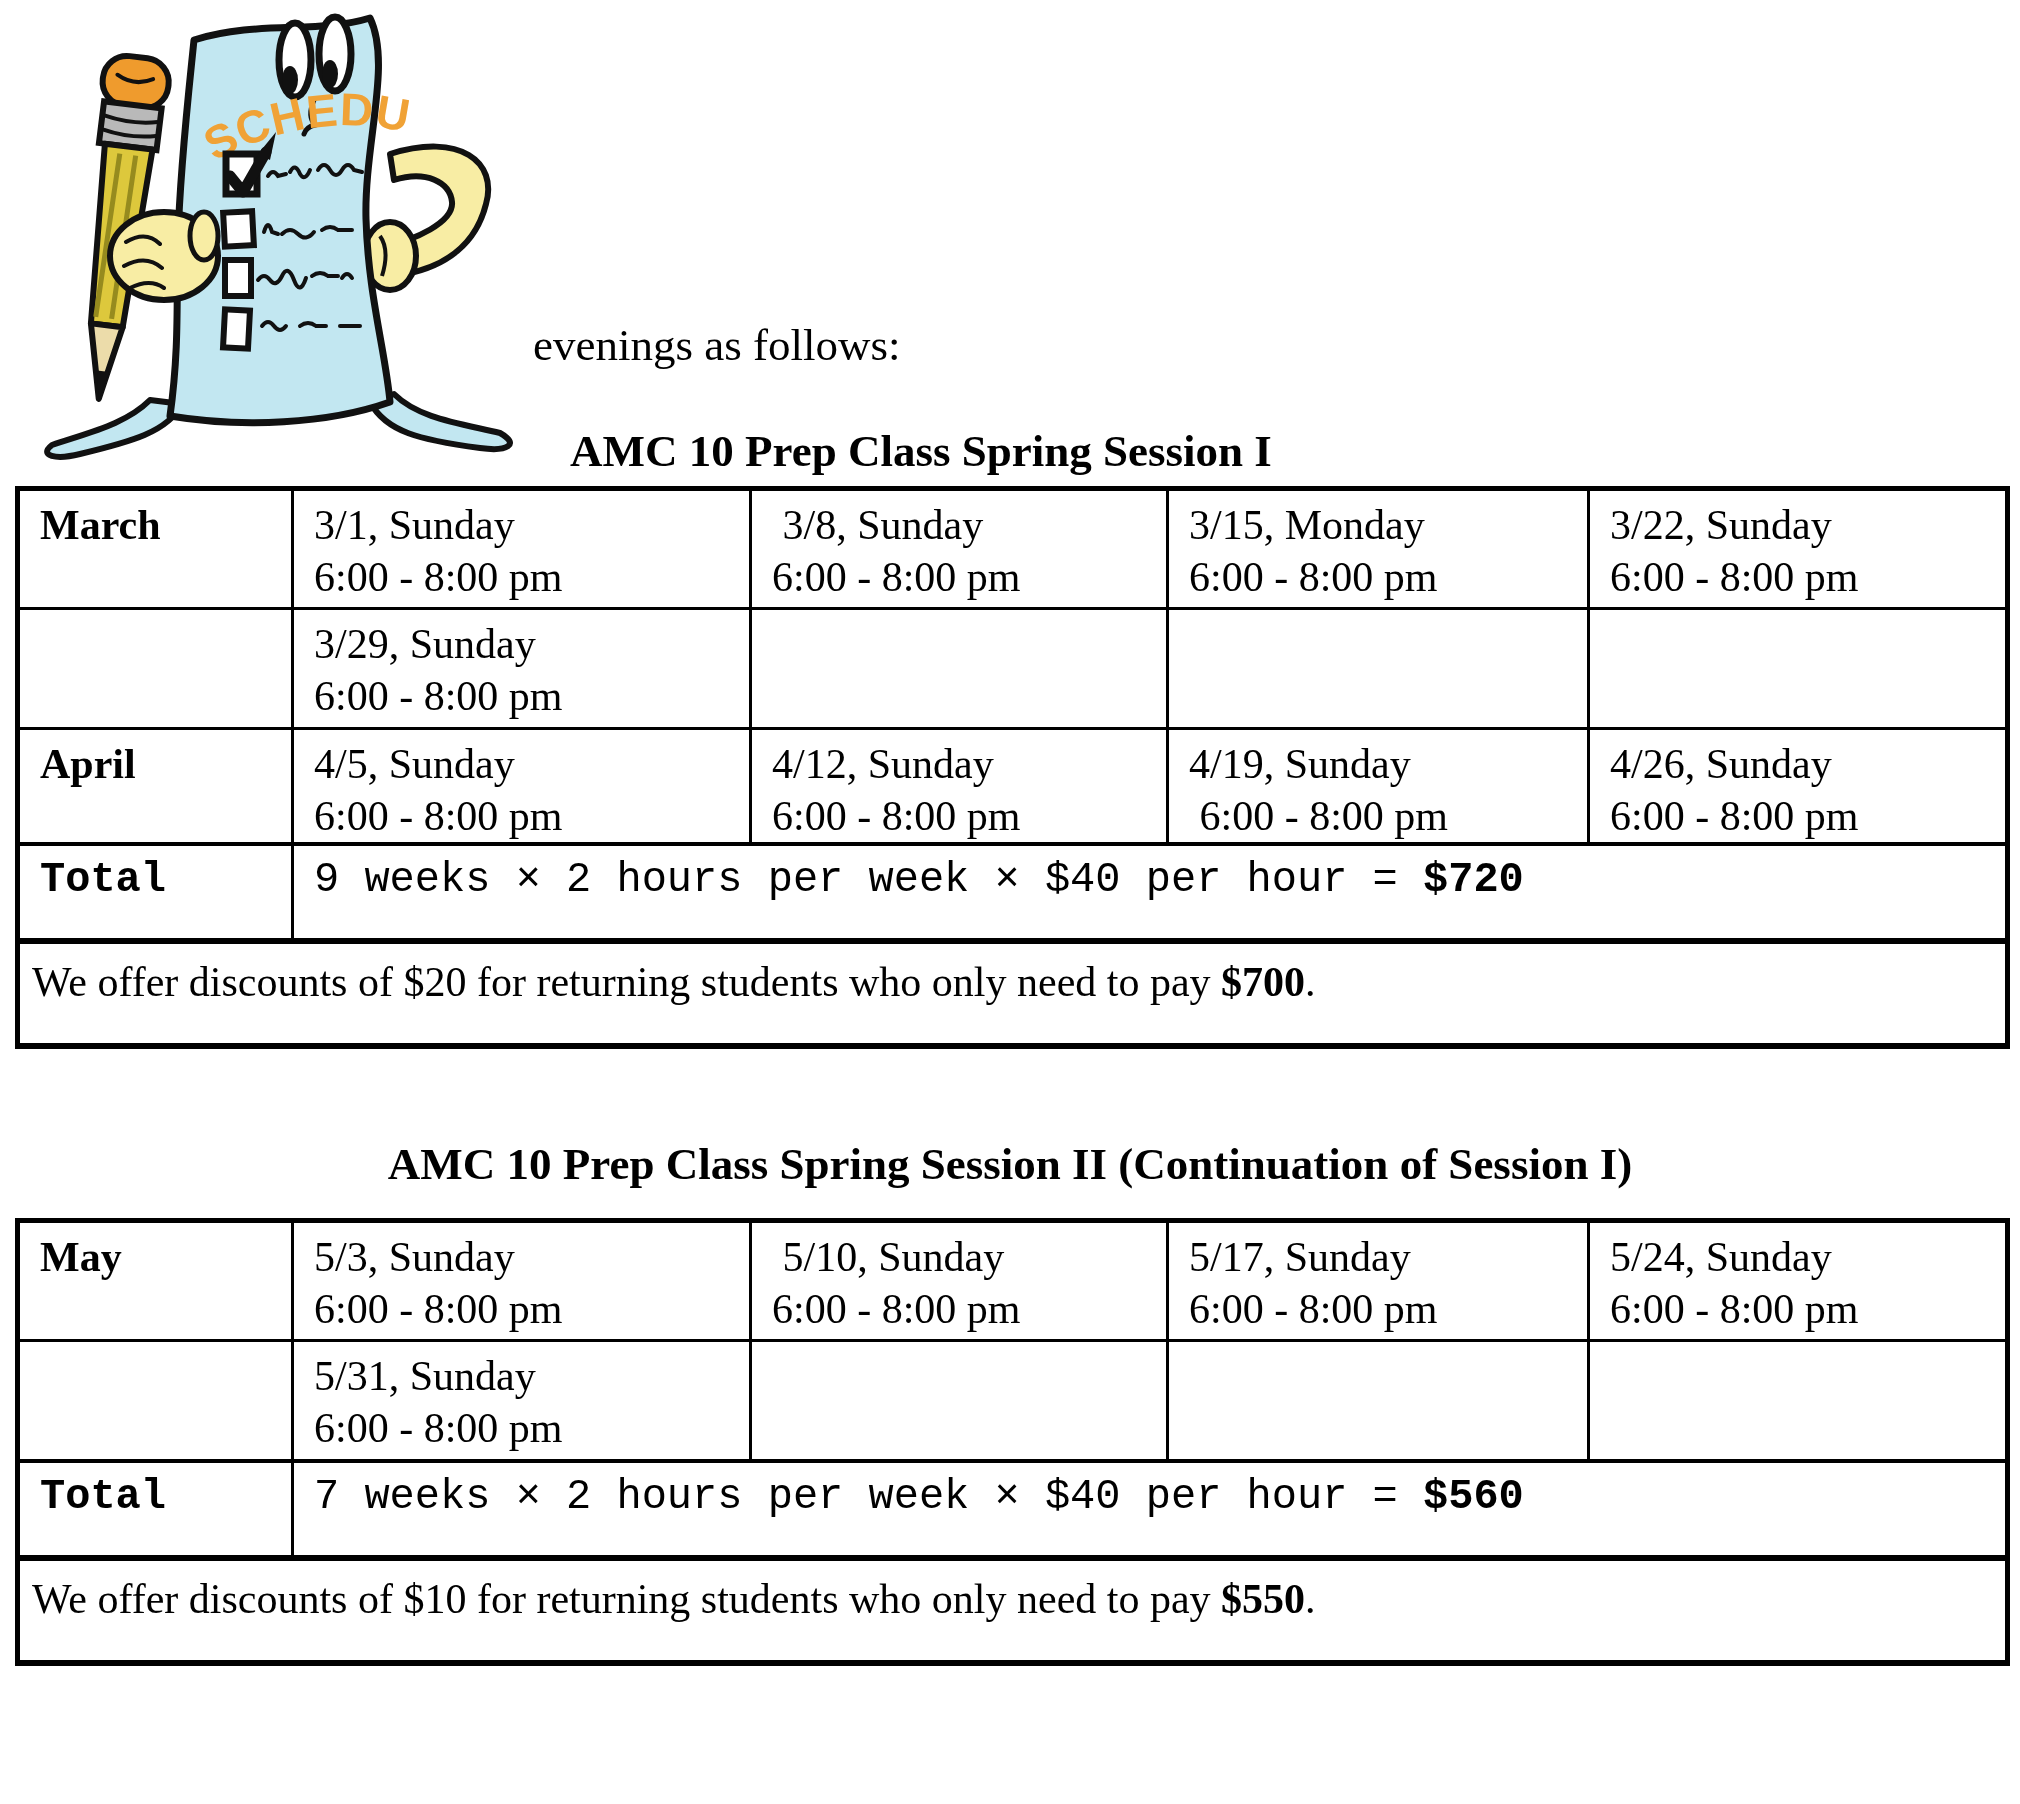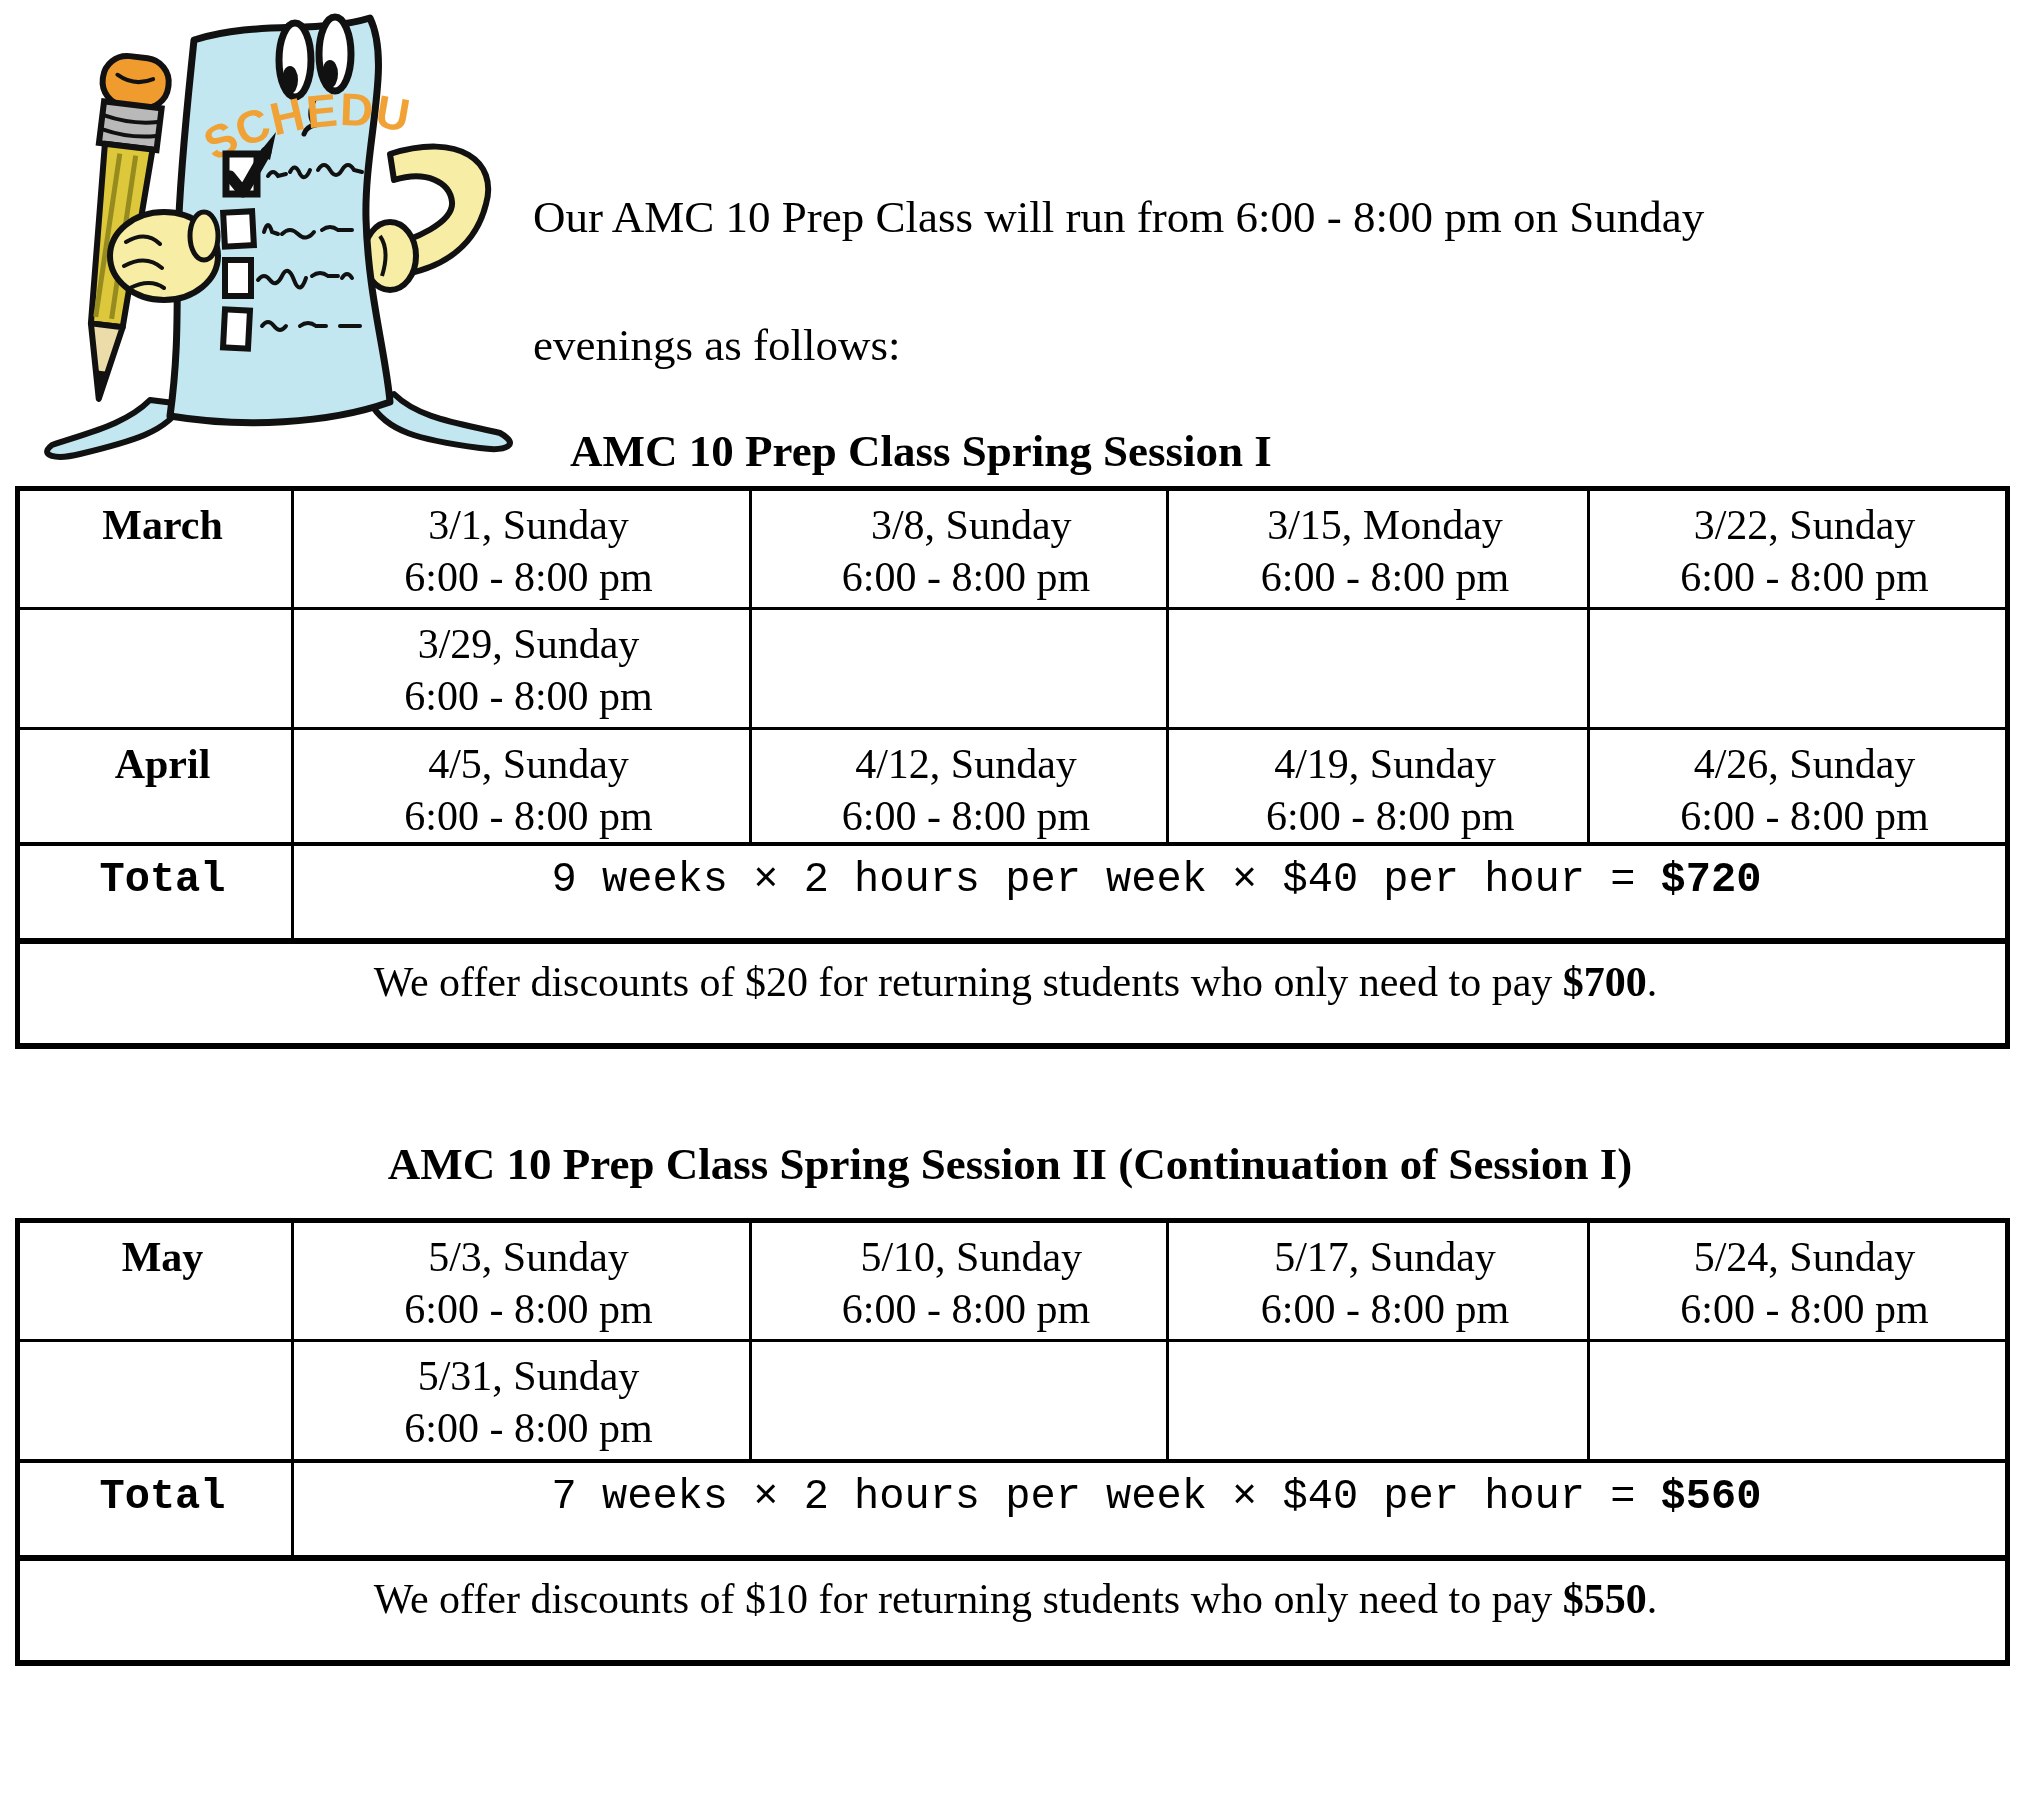--- a/index.html
+++ b/index.html
@@ -32,21 +32,21 @@
     font-size:42px;line-height:52px;
   }
   table.sched.one{top:486px;}
   table.sched.two{top:1218px;}
   table.sched td{
     border:3px solid #000;
     vertical-align:top;
     padding:8px 6px 0 20px;
     overflow:hidden;
   }
-  table.sched{border:5px solid #000;border-bottom-width:6px;text-align:center;}
+  table.sched{border:5px solid #000;border-bottom-width:6px;}
   td.month{font-weight:bold;}
   tr.r-date{height:120px;}
   tr.r-date3{height:115px;}
   tr.r-total{height:97px;font-family:Liberation Mono, monospace;}
   tr.r-total td{border-top-width:4px;}
   tr.r-disc{height:105px;}
   tr.r-disc td{border-top-width:6px;padding-left:12px;padding-top:12px;}
   .pre{white-space:pre;}
   b{font-weight:bold;}
 </style>
@@ -112,21 +112,21 @@
       <polygon points="84,322 116,322 101,396" fill="#ecdcaa" stroke="#111" stroke-width="6" stroke-linejoin="round"></polygon>
       <polygon points="96,368 108,368 101,398" fill="#111"></polygon>
     </g>
     <g>
       <ellipse cx="146" cy="252" rx="54" ry="44" fill="#f8eda4" stroke="#111" stroke-width="6"></ellipse>
       <ellipse cx="186" cy="232" rx="14" ry="24" fill="#f8eda4" stroke="#111" stroke-width="5"></ellipse>
       <path d="M108,238 q20,-12 34,2 M106,262 q22,-12 38,2 M112,284 q20,-10 34,0" fill="none" stroke="#111" stroke-width="4" stroke-linecap="round"></path>
     </g>
   </svg>
 
-  <div class="intro"><span>Our AMC 10 Prep Class will run from 6:00 - 8:00 pm on Sunday</span><br>
+  <div class="intro"><br>
 <span>evenings as follows:</span></div>
 
   <div class="sec-title one">AMC 10 Prep Class Spring Session I</div>
 
   <table class="sched one">
     <colgroup>
         <col style="width:275px">
         <col style="width:458px">
         <col style="width:417px">
         <col style="width:421px">

